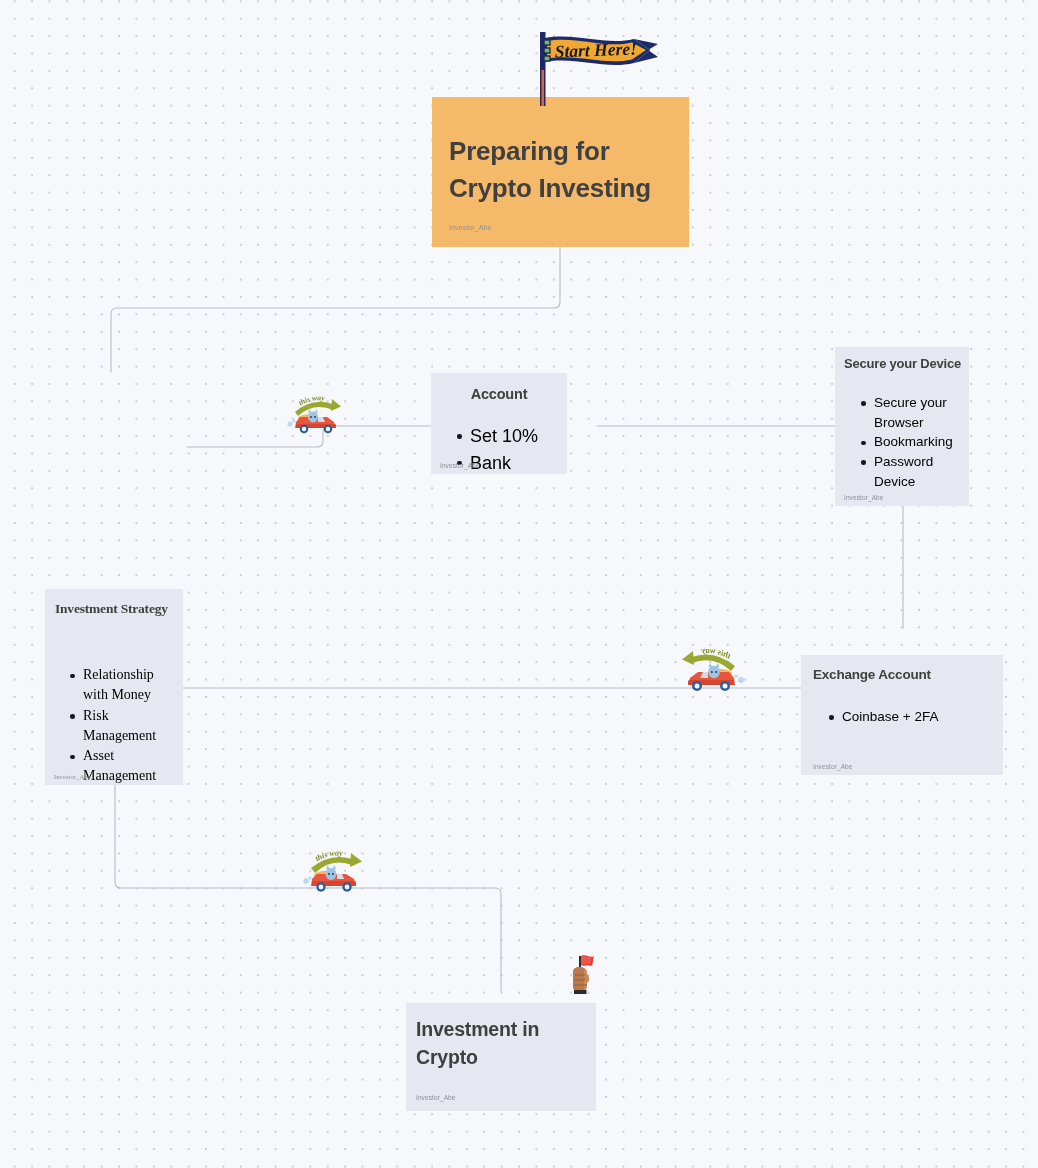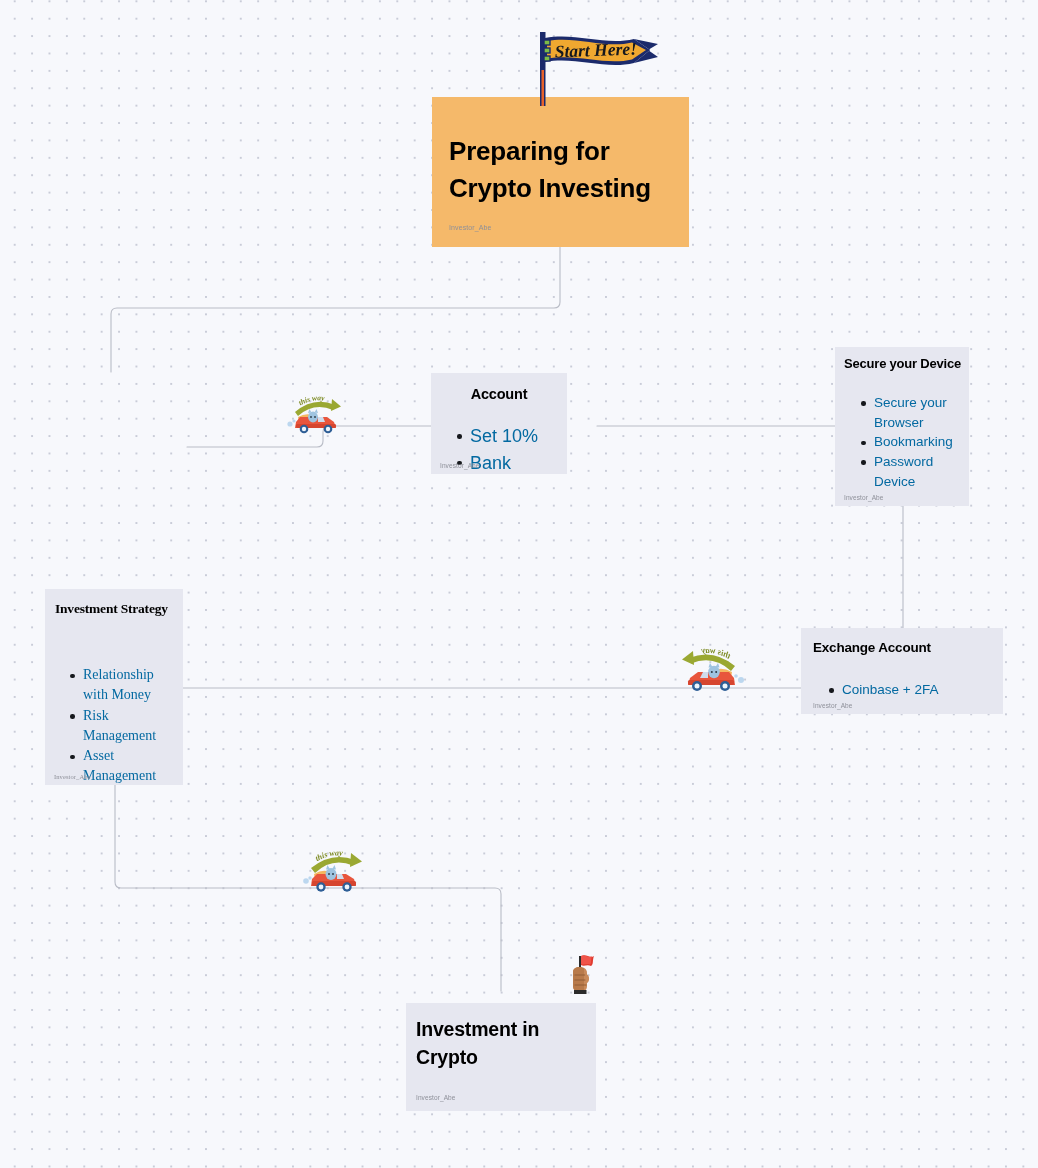--- a/index.html
+++ b/index.html
@@ -46,31 +46,31 @@
     box-sizing: border-box;
     background: #e6e7f0;
     overflow: hidden;
   }
   .card.accent {
     background: #f5b96a;
   }
 
   .card-title {
     font-weight: bold;
-    color: #000000;
+    color: #404040;
     letter-spacing: -0.2px;
   }
   .title-center { text-align: center; }
   .title-left   { text-align: left; }
 
   .card-list {
     margin: 0;
     padding: 0;
     list-style: none;
-    color: #0369a1;
+    color: #000000;
   }
   .card-list li {
     position: relative;
     padding-left: 16px;
   }
   .card-list li::before {
     content: "";
     position: absolute;
     left: 3px;
     top: 0.62em;
@@ -118,21 +118,21 @@
   #card-secure .card-list { position: absolute; left: 23px; right: 8px; top: 46px; font-size: 13.5px; line-height: 1.46; }
 
   #card-strategy { left: 45px; top: 589px; width: 138px; height: 196px; font-family: Liberation Serif, serif; }
   #card-strategy .card-title { position: absolute; left: 10px; right: 8px; top: 10px; font-size: 13.5px; line-height: 1.48; }
   #card-strategy .card-list { position: absolute; left: 22px; right: 6px; top: 68px; font-size: 14px; line-height: 1.45; margin-top: 8px; }
 
   #card-knowledge { left: 432px; top: 618px; width: 138px; height: 137px; }
   #card-knowledge .card-title { position: absolute; left: 9px; right: 8px; top: 9px; font-size: 13.5px; }
   #card-knowledge .card-list { position: absolute; left: 22px; right: 6px; top: 47px; font-size: 13.5px; line-height: 1.46; }
 
-  #card-exchange { left: 801px; top: 628px; width: 202px; height: 86px; }
+  #card-exchange { left: 801px; top: 655px; width: 202px; height: 120px; }
   #card-exchange .card-title { position: absolute; left: 12px; right: 10px; top: 12px; font-size: 13.5px; }
   #card-exchange .card-list { position: absolute; left: 25px; right: 10px; top: 52px; font-size: 13.5px; line-height: 1.46; }
   #card-exchange .attribution { padding-left: 12px; }
 
   #card-invest { left: 406px; top: 1003px; width: 190px; height: 108px; text-decoration: underline; }
   #card-invest .card-title { position: absolute; left: 10px; right: 10px; top: 12px; font-size: 19.5px; line-height: 1.45; }
   #card-invest .attribution { padding-left: 10px; bottom: 10px; }
 
   
   .sticker {

